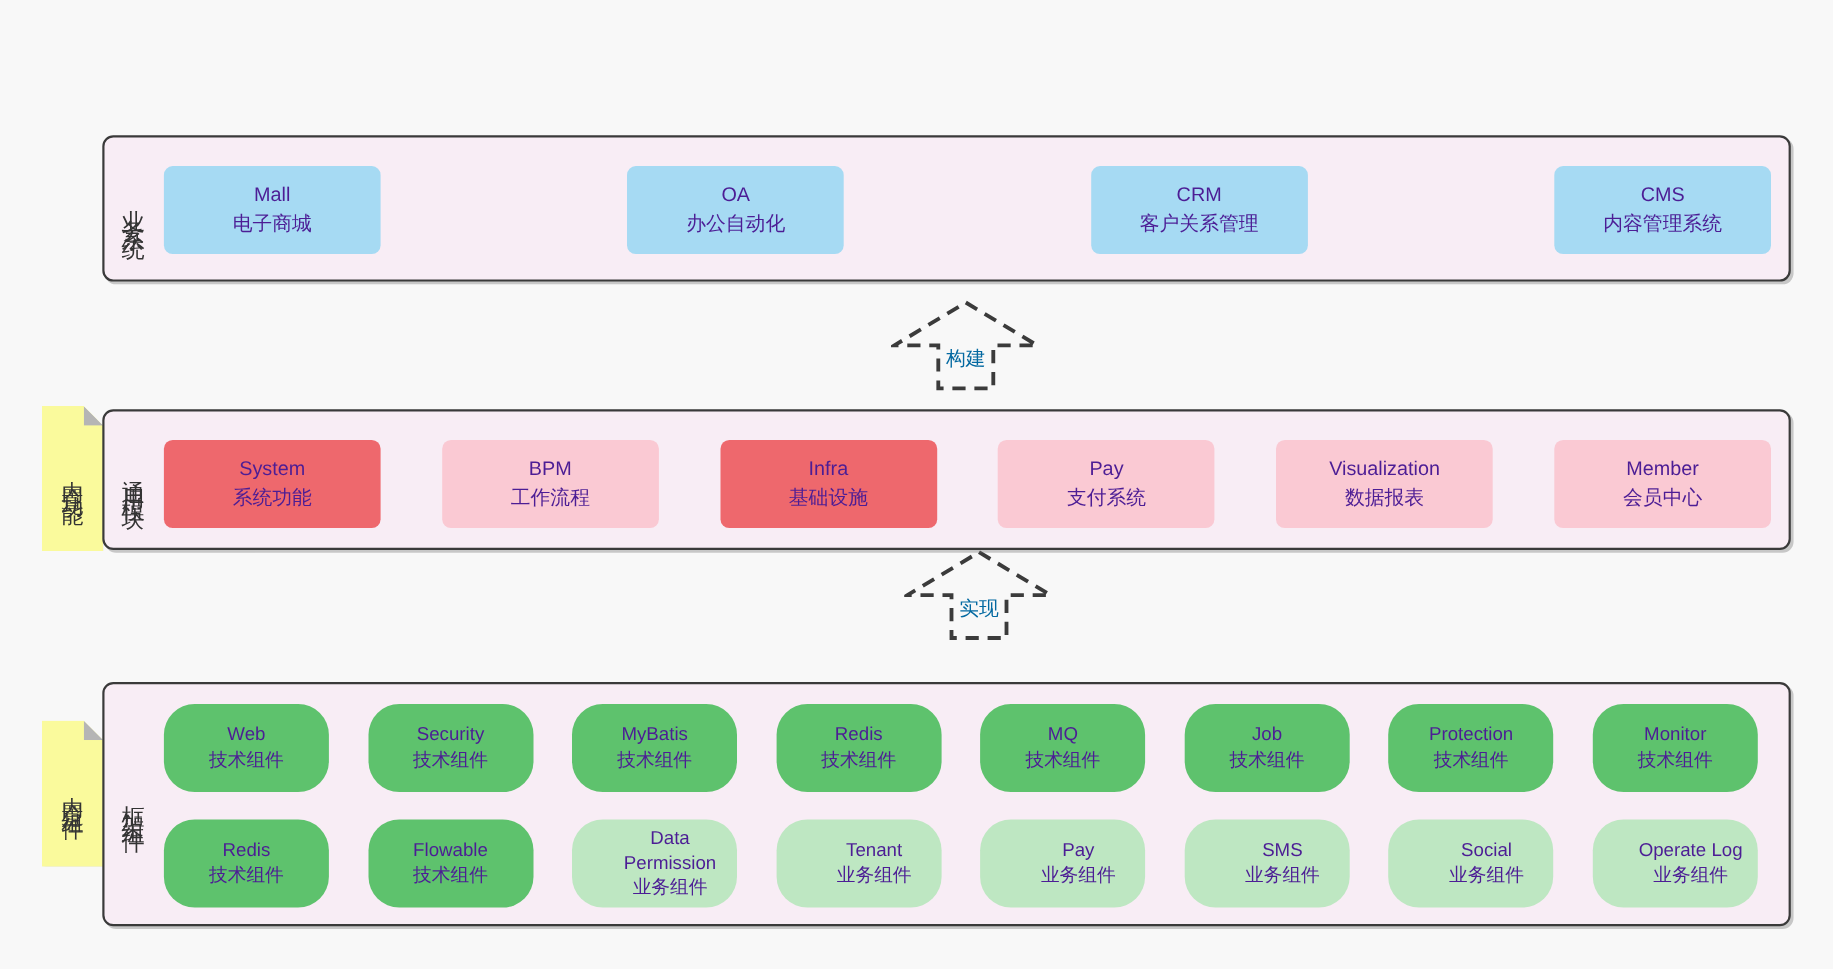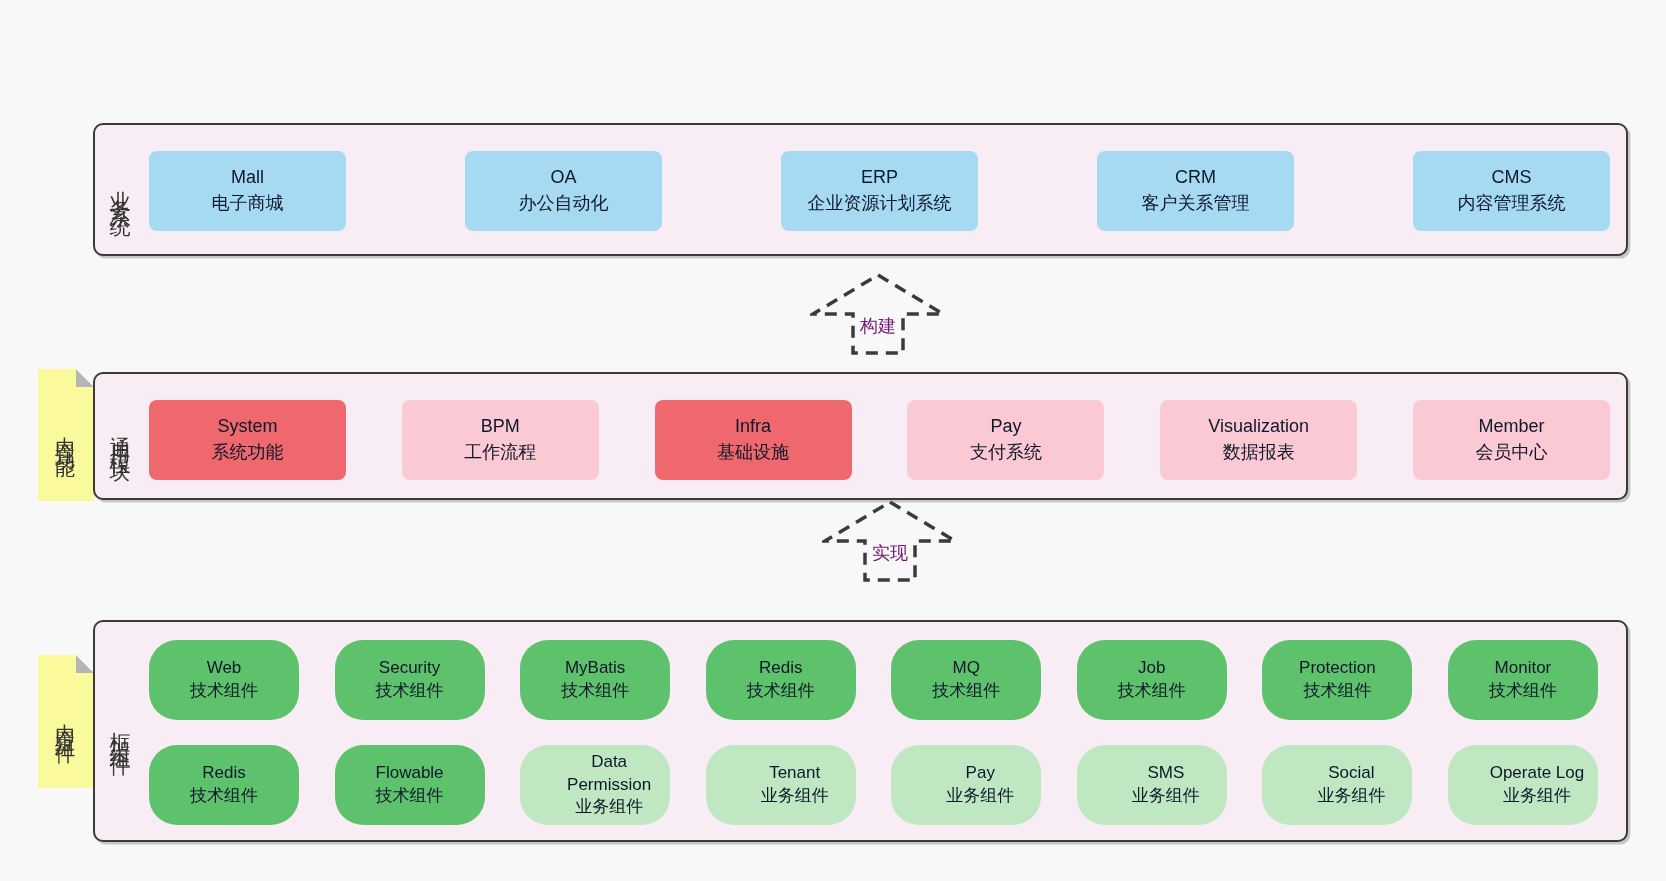--- a/index.html
+++ b/index.html
@@ -19,21 +19,21 @@
           writing-mode:vertical-rl;text-orientation:upright;
           letter-spacing:8px;font-size:21px;color:#333;}
 
   
   .row{position:absolute;display:flex;justify-content:space-between;height:80px;}
   .row-wide{left:54px;right:16px;top:26px;}
   .p3 .row{left:54px;right:28px;}
   .r1{top:18px;} .r2{top:123px;}
 
   .box{border-radius:8px;display:flex;flex-direction:column;align-items:center;
-       justify-content:center;text-align:center;color:#0f172a;box-sizing:border-box;
+       justify-content:center;text-align:center;color:#4c1d95;box-sizing:border-box;
        font-size:18px;line-height:1.42;padding:2px 6px;}
   .row-wide .box{width:197px;}
   .p3 .box{width:150px;font-size:17px;line-height:1.35;border-radius:28px;}
 
   .blue{background:#a6daf3;}
   .red{background:#ee686d;}
   .pink{background:#fac9d3;}
   .green{background:#5ec26d;}
   .light_green{background:#bee7c2;padding-left:34px;}
 
@@ -48,21 +48,21 @@
               letter-spacing:7px;font-size:20px;color:#333;}
   .fold{position:absolute;top:0;right:0;width:18px;height:18px;background:#b5b5b5;
         clip-path:polygon(0 0,100% 100%,0 100%);}
 
   
   .arrow{position:absolute;width:136px;height:84px;z-index:1;}
   .arrow-build{left:810px;top:272px;}
   .arrow-implement{left:822px;top:499px;}
   .arrow svg{position:absolute;left:0;top:0;}
   .alabel{position:absolute;left:0;right:0;top:42px;text-align:center;
-          font-size:18px;color:#701a75;}
+          font-size:18px;color:#0369a1;}
 </style>
 </head>
 <body>
 
 <div class="canvas">
 
   <div class="tag tag1">
     <span class="fold"></span>
     <span class="vtext">内置功能</span>
   </div>
@@ -74,24 +74,20 @@
   <section class="panel p1">
     <span class="vlabel">业务系统</span>
     <div class="row row-wide">
       <div class="box blue">
         <span>Mall</span>
         <span>电子商城</span>
       </div>
       <div class="box blue">
         <span>OA</span>
         <span>办公自动化</span>
-      </div>
-      <div class="box blue">
-        <span>ERP</span>
-        <span>企业资源计划系统</span>
       </div>
       <div class="box blue">
         <span>CRM</span>
         <span>客户关系管理</span>
       </div>
       <div class="box blue">
         <span>CMS</span>
         <span>内容管理系统</span>
       </div>
     </div>

